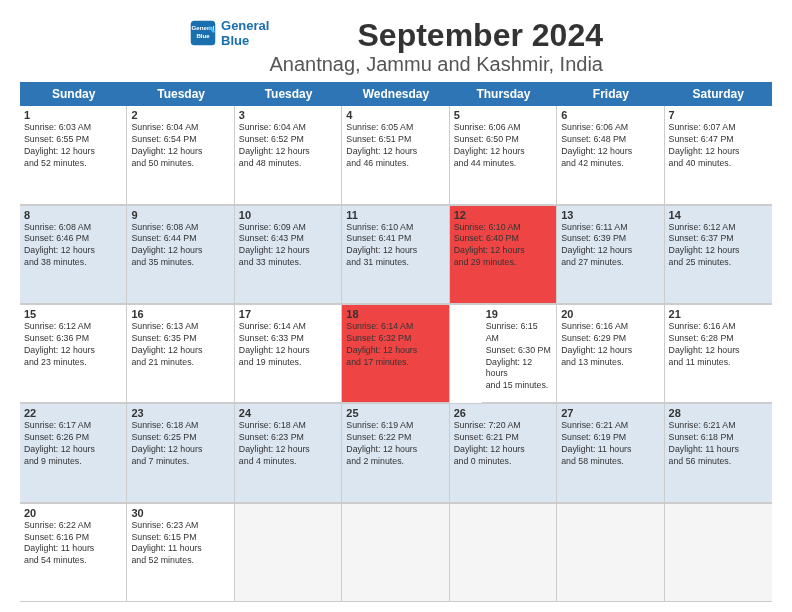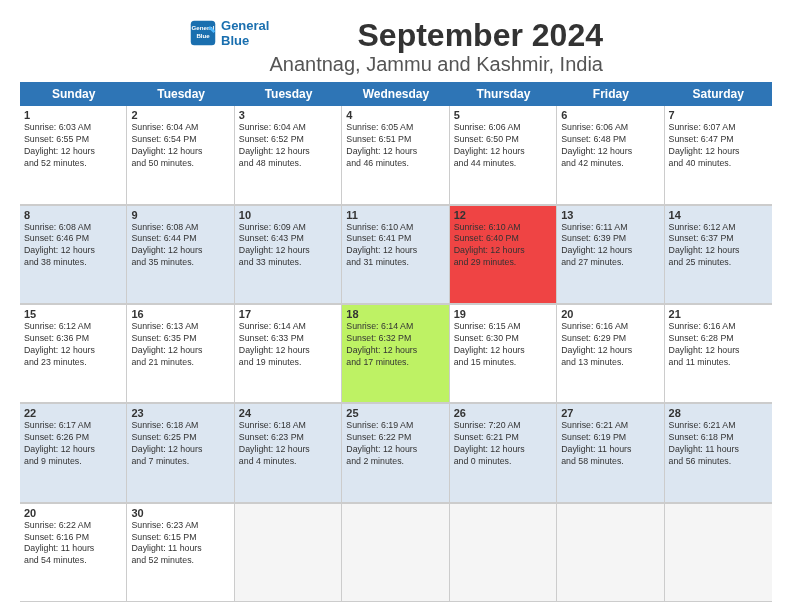--- a/index.html
+++ b/index.html
@@ -253,28 +253,28 @@
 Daylight: 12 hours
 and 21 minutes.</div>
           </div>
           <div class="cal-cell" style="background: rgb(255, 255, 255);">
             <span class="day-num">17</span>
             <div class="info" style="white-space: pre-line;">Sunrise: 6:14 AM
 Sunset: 6:33 PM
 Daylight: 12 hours
 and 19 minutes.</div>
           </div>
-          <div class="cal-cell" style="background: #bef264;">
+          <div class="cal-cell" style="background: #ef4444;">
             <span class="day-num">18</span>
             <div class="info" style="white-space: pre-line;">Sunrise: 6:14 AM
 Sunset: 6:32 PM
 Daylight: 12 hours
 and 17 minutes.</div>
           </div>
-          <div class="cal-cell" style="background: rgb(255, 255, 255);">
+          <div class="cal-cell" style="background: rgb(255, 255, 255); margin-left: 32px;">
             <span class="day-num">19</span>
             <div class="info" style="white-space: pre-line;">Sunrise: 6:15 AM
 Sunset: 6:30 PM
 Daylight: 12 hours
 and 15 minutes.</div>
           </div>
           <div class="cal-cell" style="background: rgb(255, 255, 255);">
             <span class="day-num">20</span>
             <div class="info" style="white-space: pre-line;">Sunrise: 6:16 AM
 Sunset: 6:29 PM

